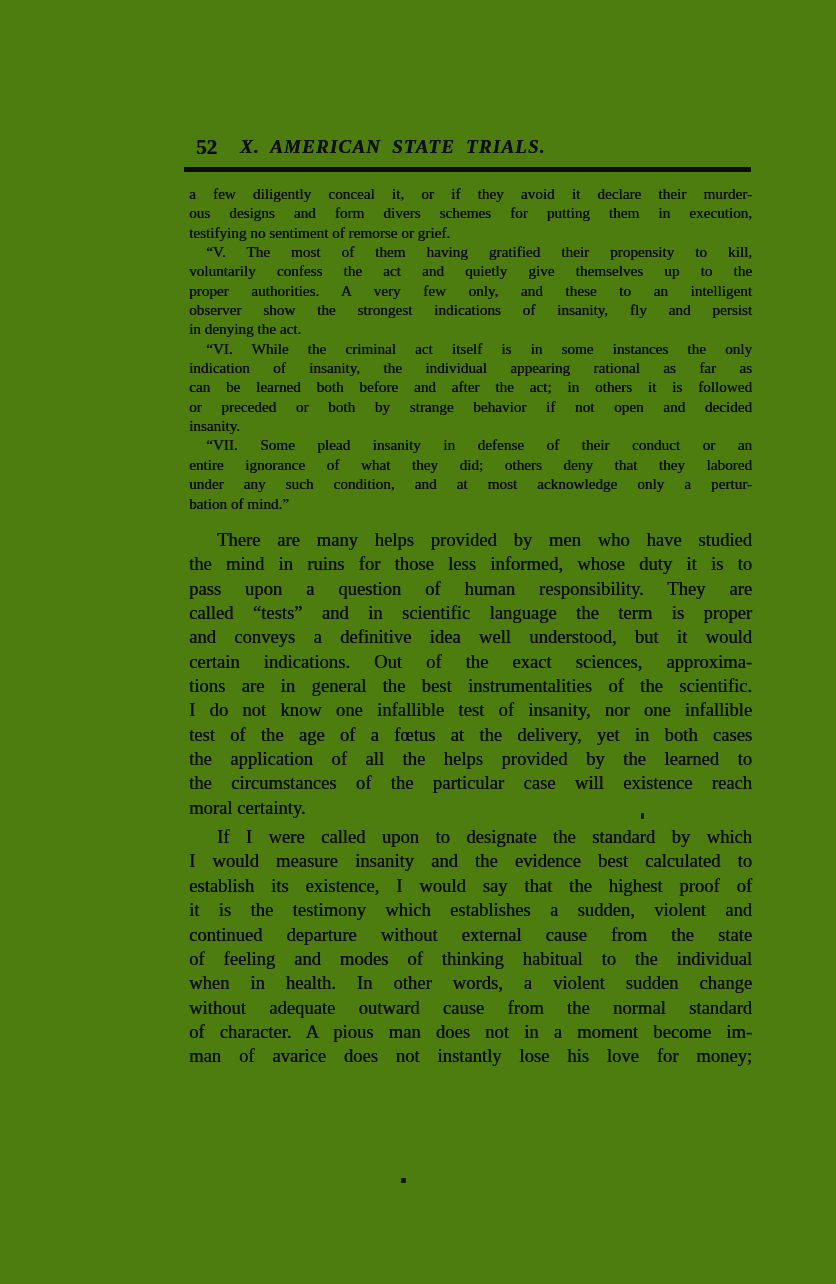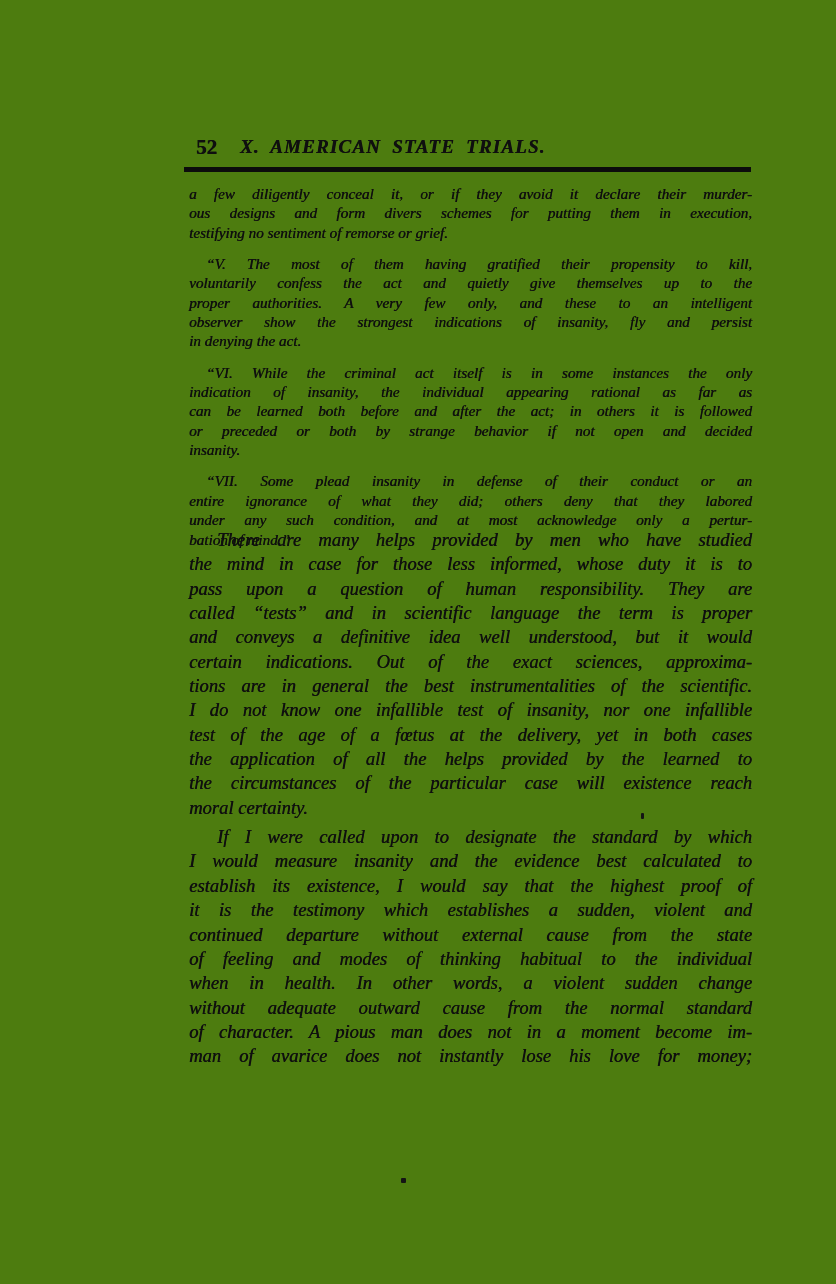--- a/index.html
+++ b/index.html
@@ -61,26 +61,25 @@
     top: 528px;
     width: 563px;
     font-size: 18.6px;
     line-height: 24.35px;
   }
   .para { margin: 0; }
   .body-text .para + .para { margin-top: 5px; }
   .line {
     text-align: justify;
     text-align-last: justify;
-    font-style: italic;
   }
   .line.last {
     text-align-last: left;
   }
-  .quote .line.indent { text-indent: 17px; margin-top: 12px; }
+  .quote .line.indent { text-indent: 17px; }
   .body-text .line.indent { text-indent: 28px; }
   .speck {
     position: absolute;
     background: #141414;
     border-radius: 1px;
   }
 </style>
 </head>
 <body>
 
@@ -111,21 +110,21 @@
       <div class="para">
         <div class="line indent">“VII.  Some plead insanity in defense of their conduct or an</div>
         <div class="line">entire ignorance of what they did; others deny that they labored</div>
         <div class="line">under any such condition, and at most acknowledge only a pertur-</div>
         <div class="line last">bation of mind.”</div>
       </div>
     </div>
   <div class="body-text ink">
       <div class="para">
         <div class="line indent">There are many helps provided by men who have studied</div>
-        <div class="line">the mind in case for those less informed, whose duty it is to</div>
+        <div class="line">the mind in ruins for those less informed, whose duty it is to</div>
         <div class="line">pass upon a question of human responsibility.  They are</div>
         <div class="line">called “tests” and in scientific language the term is proper</div>
         <div class="line">and conveys a definitive idea well understood, but it would</div>
         <div class="line">certain indications.  Out of the exact sciences, approxima-</div>
         <div class="line">tions are in general the best instrumentalities of the scientific.</div>
         <div class="line">I do not know one infallible test of insanity, nor one infallible</div>
         <div class="line">test of the age of a fœtus at the delivery, yet in both cases</div>
         <div class="line">the application of all the helps provided by the learned to</div>
         <div class="line">the circumstances of the particular case will existence reach</div>
         <div class="line last">moral certainty.</div>

